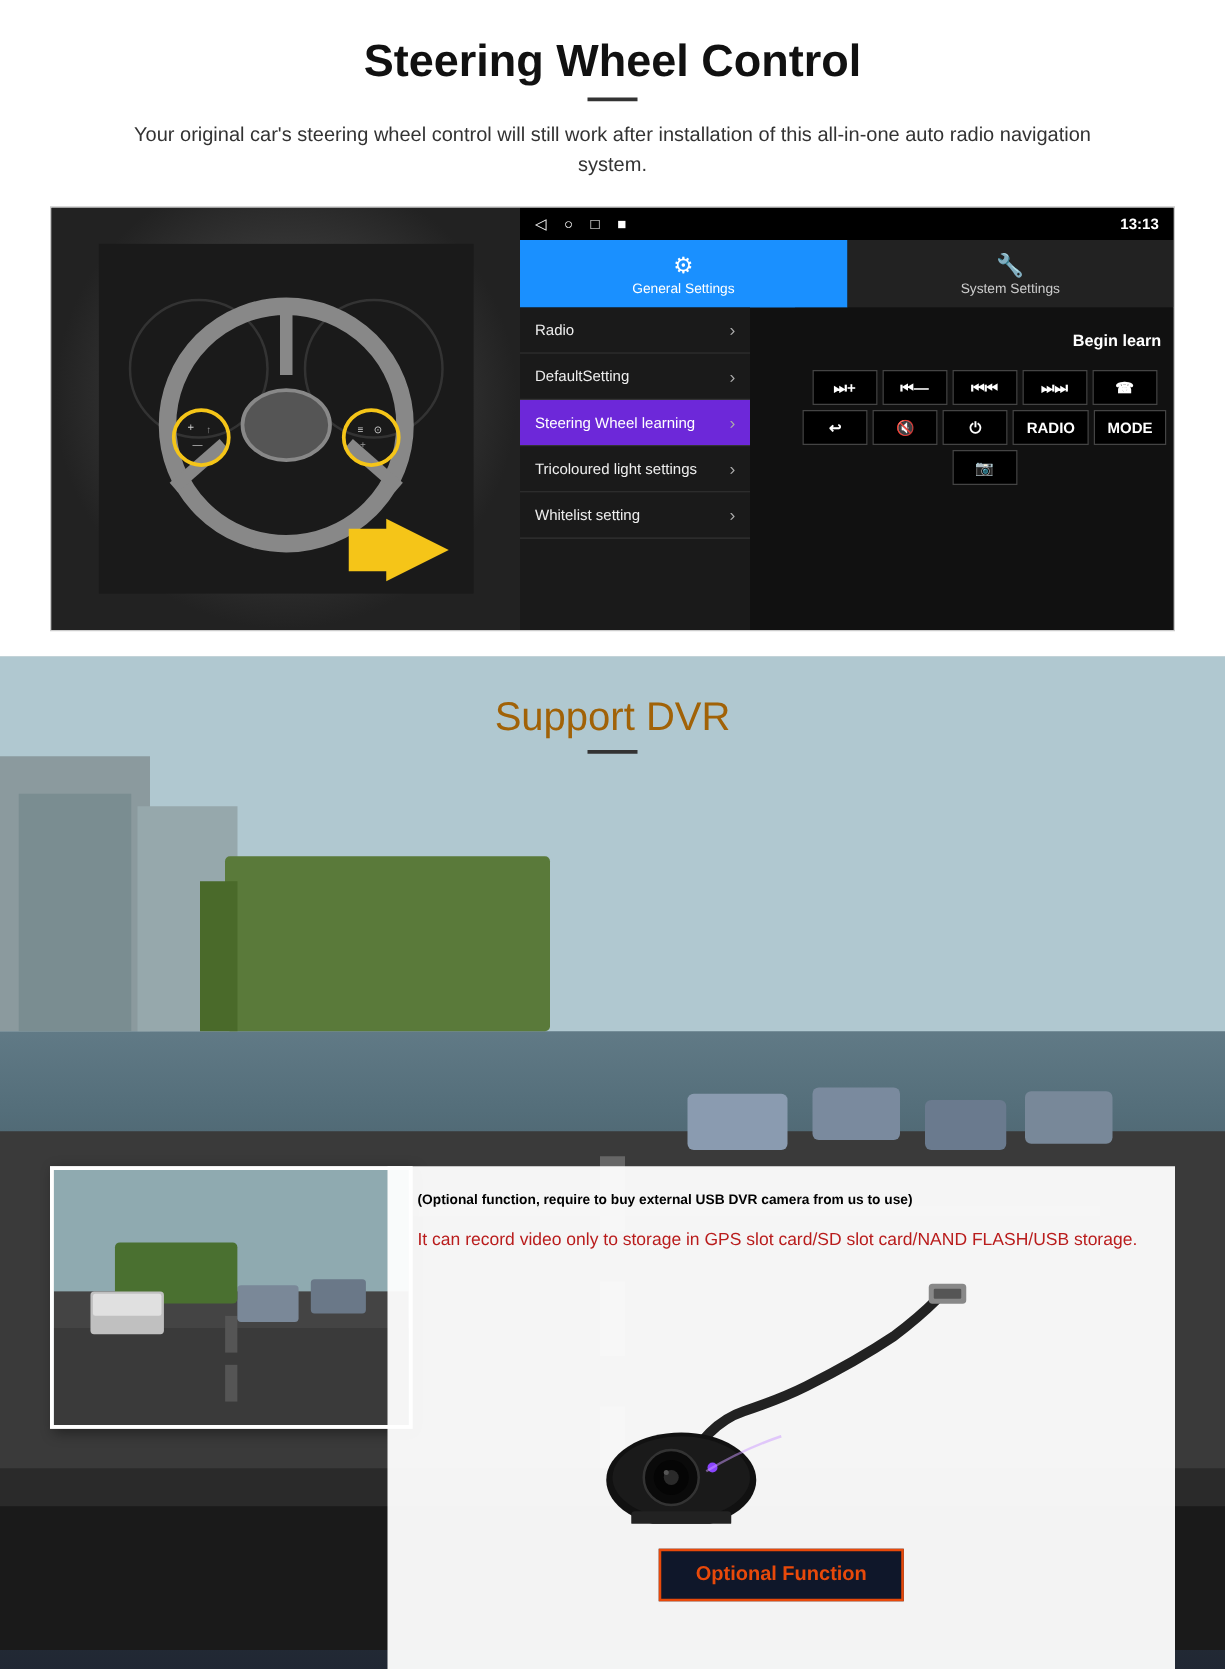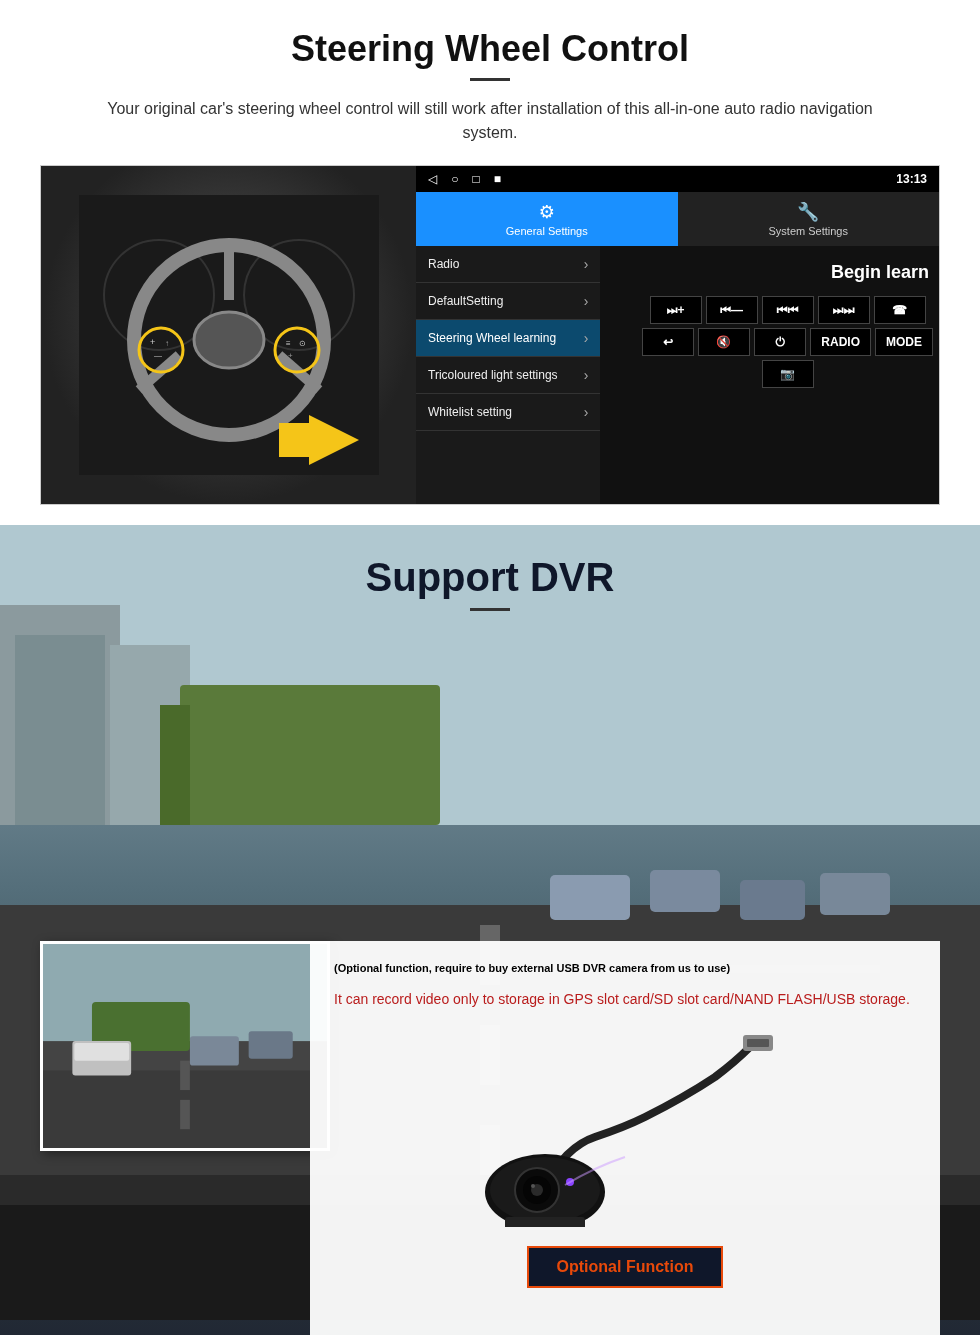--- a/index.html
+++ b/index.html
@@ -144,21 +144,21 @@
       display: flex;
       align-items: center;
       justify-content: space-between;
       padding: 10px 12px;
       color: #eee;
       font-size: 12px;
       border-bottom: 1px solid #333;
       background: #1a1a1a;
     }
     .menu-item.active {
-      background: #0c4a6e;
+      background: #6d28d9;
       color: #fff;
     }
     .menu-item-arrow {
       color: #aaa;
       font-size: 14px;
     }
     .menu-item-text {
       text-align: left;
     }
 
@@ -173,21 +173,21 @@
     }
     .begin-learn-row {
       display: flex;
       align-items: center;
       justify-content: flex-end;
       padding-right: 4px;
       height: 40px;
     }
     .begin-learn-btn {
       color: #fff;
-      font-size: 18px;
+      font-size: 13px;
       font-weight: bold;
     }
     .ctrl-row {
       display: flex;
       gap: 4px;
       justify-content: center;
     }
     .ctrl-btn {
       background: #000;
       color: #fff;
@@ -223,23 +223,23 @@
       );
       z-index: 0;
     }
 
     .dvr-content {
       position: relative;
       z-index: 10;
       padding: 30px 40px 40px;
     }
     .section-dvr h2 {
-      font-size: 40px;
-      font-weight: 700;
-      color: #0f172a;
+      font-size: 32px;
+      font-weight: 400;
+      color: #a16207;
       text-align: center;
       margin-bottom: 8px;
     }
     .section-dvr .section-divider {
       margin-bottom: 0;
     }
 
     
     .dvr-bottom {
       display: flex;

